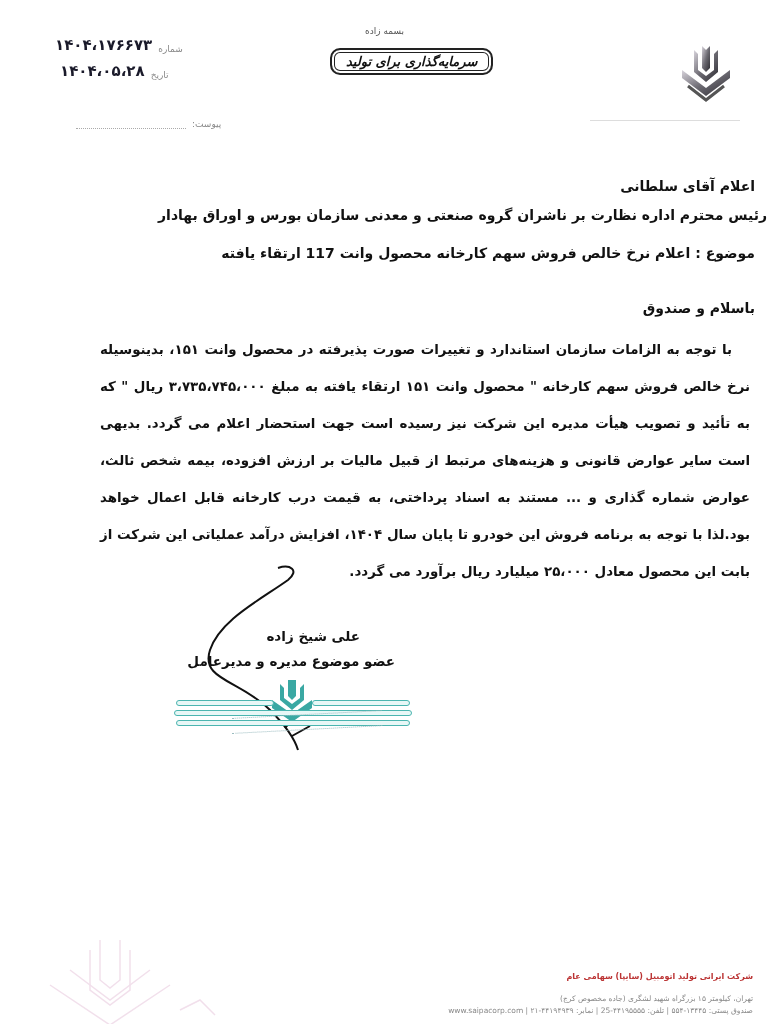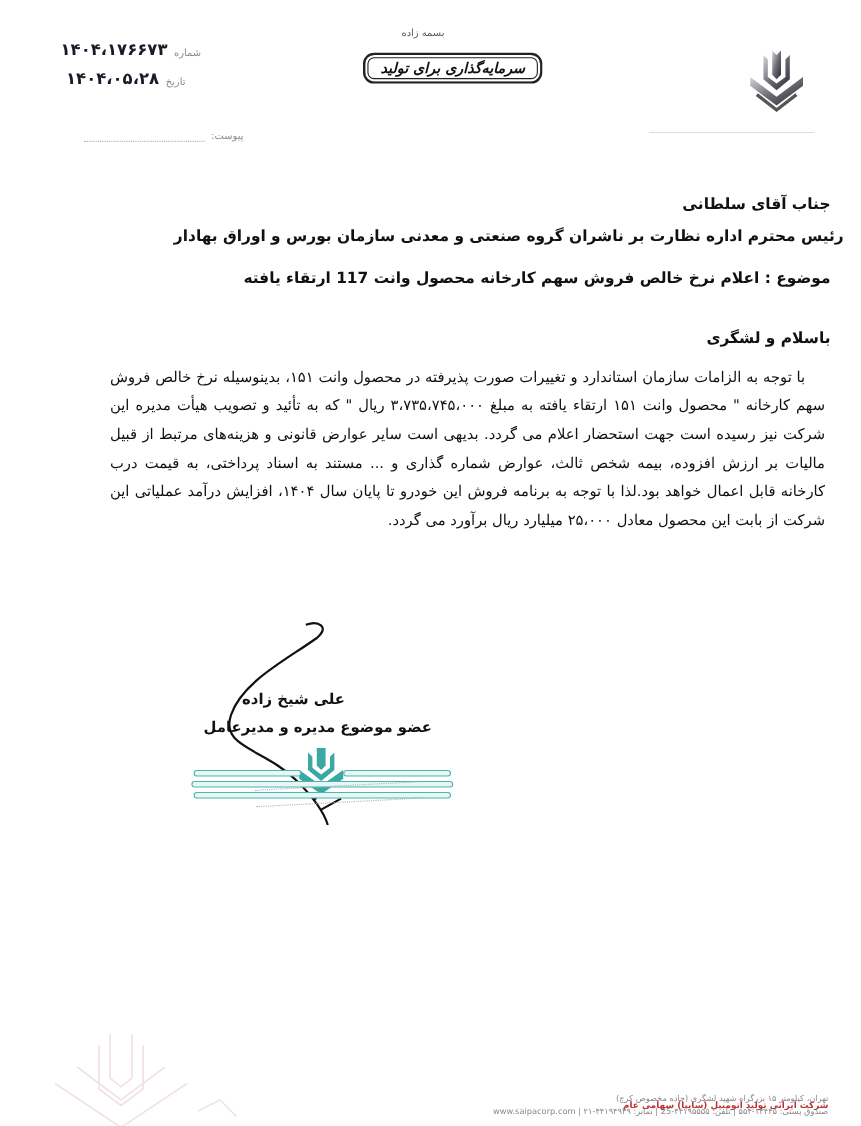--- a/index.html
+++ b/index.html
@@ -20,24 +20,24 @@
       font-family: "DejaVu Serif", serif; font-size: 13px; font-style: italic; font-weight: bold; direction: rtl;
       box-shadow: inset 0 0 0 2px #fff, inset 0 0 0 3px #222;
     }
     
     .logo-text { font-family: "DejaVu Sans", sans-serif; font-weight: bold; color: #c8242b; font-size: 34px; direction: rtl; letter-spacing: -1px; }
     .logo-underline { border-bottom: 1px solid #ddd; width: 150px; }
     
     .rtl { direction: rtl; text-align: right; }
     .addr-line { font-size: 14px; font-weight: bold; }
     .para {
-      font-size: 13.4px; font-weight: normal; line-height: 26px; text-align: justify; text-align-last: right;
+      font-size: 13.4px; font-weight: bold; line-height: 37px; text-align: justify; text-align-last: right;
       direction: rtl;
     }
-    .sig-name { font-size: 13.5px; font-weight: bold; direction: rtl; text-align: left; }
+    .sig-name { font-size: 13.5px; font-weight: bold; direction: rtl; text-align: right; }
     
     .stamp-bar { position: absolute; height: 4px; border: 1.5px solid #4bb5b0; border-radius: 3px; background: #e8f7f6; }
     .footer-company { font-size: 8px; color: #b33; font-weight: bold; direction: rtl; }
     .footer-line { font-size: 7.5px; color: #888; direction: rtl; white-space: nowrap; }
   </style>
 </head>
 <body>
 
 <div class="meta-row" style="left:55px; top:36px;">
   <span class="meta-label">شماره</span>
@@ -65,25 +65,25 @@
       </linearGradient>
     </defs>
     <path d="M24 2 L24 24 L28 28 L32 24 L32 2 L28 6 Z" fill="url(#g1)"></path>
     <path d="M16 6 L16 28 L28 38 L40 28 L40 6 L36 10 L36 26 L28 32 L20 26 L20 10 Z" fill="url(#g1)"></path>
     <path d="M4 26 L28 44 L52 26 L52 34 L28 52 L4 34 Z" fill="url(#g1)"></path>
     <path d="M10 42 L28 56 L46 42" stroke="#555" stroke-width="3" fill="none"></path>
   </svg>
   <div class="logo-underline" style="position:absolute; right:0; top:76px;"></div>
 </div>
 
-<div class="abs rtl addr-line" style="right:28px; top:178px;">جناب آقای سلطانی</div>
+<div class="abs rtl addr-line" style="right:28px; top:178px;">اعلام آقای سلطانی</div>
 <div class="abs rtl addr-line" style="right:16px; top:207px;">رئیس محترم اداره نظارت بر ناشران گروه صنعتی و معدنی سازمان بورس و اوراق بهادار</div>
 <div class="abs rtl addr-line" style="right:28px; top:245px;">موضوع : اعلام نرخ خالص فروش سهم کارخانه محصول وانت 117 ارتقاء یافته</div>
 
-<div class="abs rtl addr-line" style="right:28px; top:300px;">باسلام و لشگری</div>
+<div class="abs rtl addr-line" style="right:28px; top:300px;">باسلام و صندوق</div>
 
 <div class="abs para" style="left:100px; width:650px; top:331px; text-indent:18px;">با توجه به الزامات سازمان استاندارد و تغییرات صورت پذیرفته در محصول وانت ۱۵۱، بدینوسیله نرخ خالص فروش سهم کارخانه " محصول وانت ۱۵۱ ارتقاء یافته به مبلغ ۳،۷۳۵،۷۴۵،۰۰۰ ریال " که به تأئید و تصویب هیأت مدیره این شرکت نیز رسیده است جهت استحضار اعلام می گردد. بدیهی است سایر عوارض قانونی و هزینه‌های مرتبط از قبیل مالیات بر ارزش افزوده، بیمه شخص ثالث، عوارض شماره گذاری و ... مستند به اسناد پرداختی، به قیمت درب کارخانه قابل اعمال خواهد بود.لذا با توجه به برنامه فروش این خودرو تا پایان سال ۱۴۰۴، افزایش درآمد عملیاتی این شرکت از بابت این محصول معادل ۲۵،۰۰۰ میلیارد ریال برآورد می گردد.</div>
 
 <svg class="abs" width="240" height="200" viewBox="0 0 240 200" style="left:160px; top:560px;">
   <path d="M118 8 C130 4 140 10 128 20 C100 40 60 60 50 90 C40 120 80 120 110 150 C125 165 135 180 138 190" stroke="#111" stroke-width="2" fill="none"></path>
   <path d="M125 168 L140 150 M132 176 L150 166" stroke="#111" stroke-width="2" fill="none"></path>
 </svg>
 <div class="abs sig-name" style="left:220px; width:140px; top:628px;">علی شیخ زاده</div>
 <div class="abs sig-name" style="left:185px; width:210px; top:653px;">عضو موضوع مدیره و مدیرعامل</div>
 
@@ -103,15 +103,15 @@
 <svg class="abs" width="190" height="100" viewBox="0 0 190 100" style="left:40px; top:930px; opacity:0.35;">
   <g stroke="#d9a6c8" stroke-width="1.5" fill="none">
     <path d="M50 20 L50 60 L70 75 L90 60 L90 20"></path>
     <path d="M30 40 L70 70 L110 40"></path>
     <path d="M10 55 L70 95 L130 55"></path>
     <path d="M60 10 L60 50 L70 58 L80 50 L80 10"></path>
     <path d="M140 80 L160 70 L175 85"></path>
   </g>
 </svg>
 
-<div class="abs footer-company" style="right:30px; top:972px;margin-top:28px;">شرکت ایرانی تولید اتومبیل (سایپا) سهامی عام</div>
+<div class="abs footer-company" style="right:30px; top:972px;">شرکت ایرانی تولید اتومبیل (سایپا) سهامی عام</div>
 <div class="abs footer-line" style="right:30px; top:994px;">تهران، کیلومتر ۱۵ بزرگراه شهید لشگری (جاده مخصوص کرج)</div>
 <div class="abs footer-line" style="right:30px; top:1006px;">صندوق پستی: ۱۳۴۴۵-۵۵۴ | تلفن: ۴۴۱۹۵۵۵۵-25 | نمابر: ۴۴۱۹۴۹۳۹-۲۱ | www.saipacorp.com</div>
 
 </body></html>

